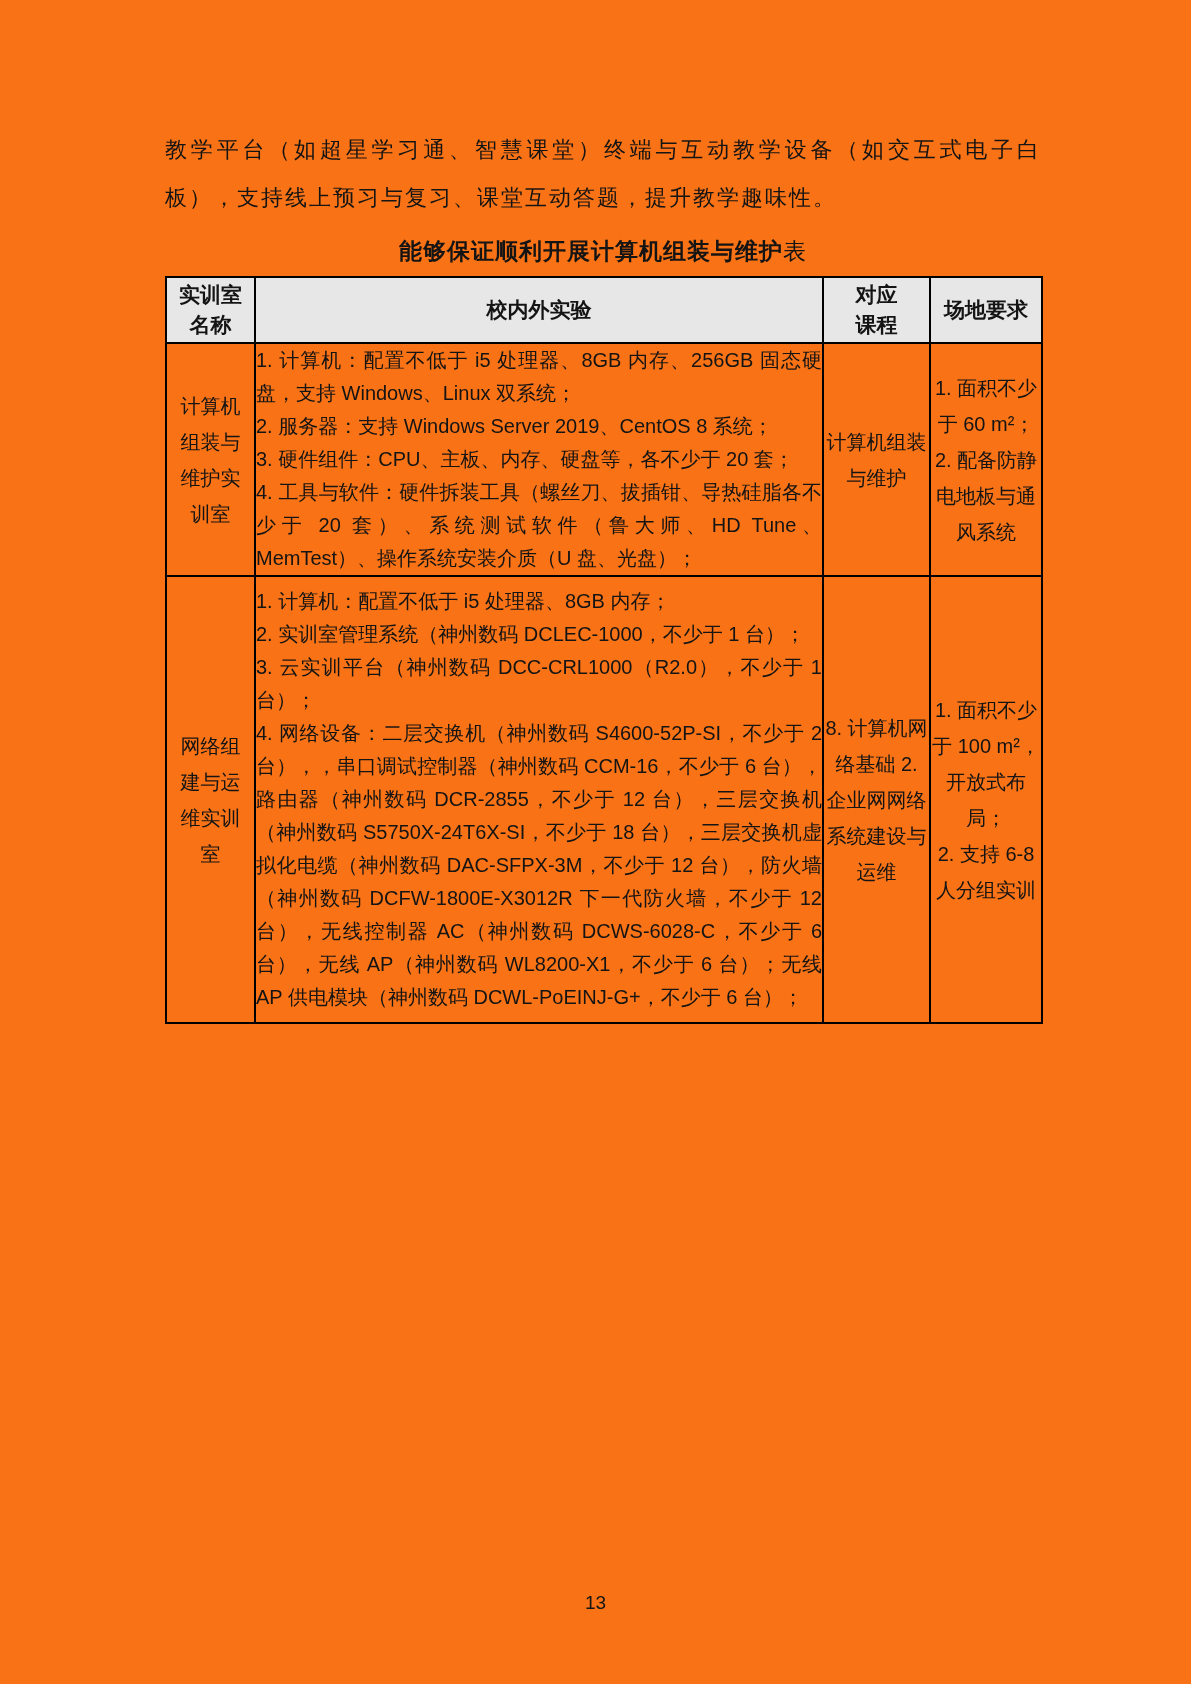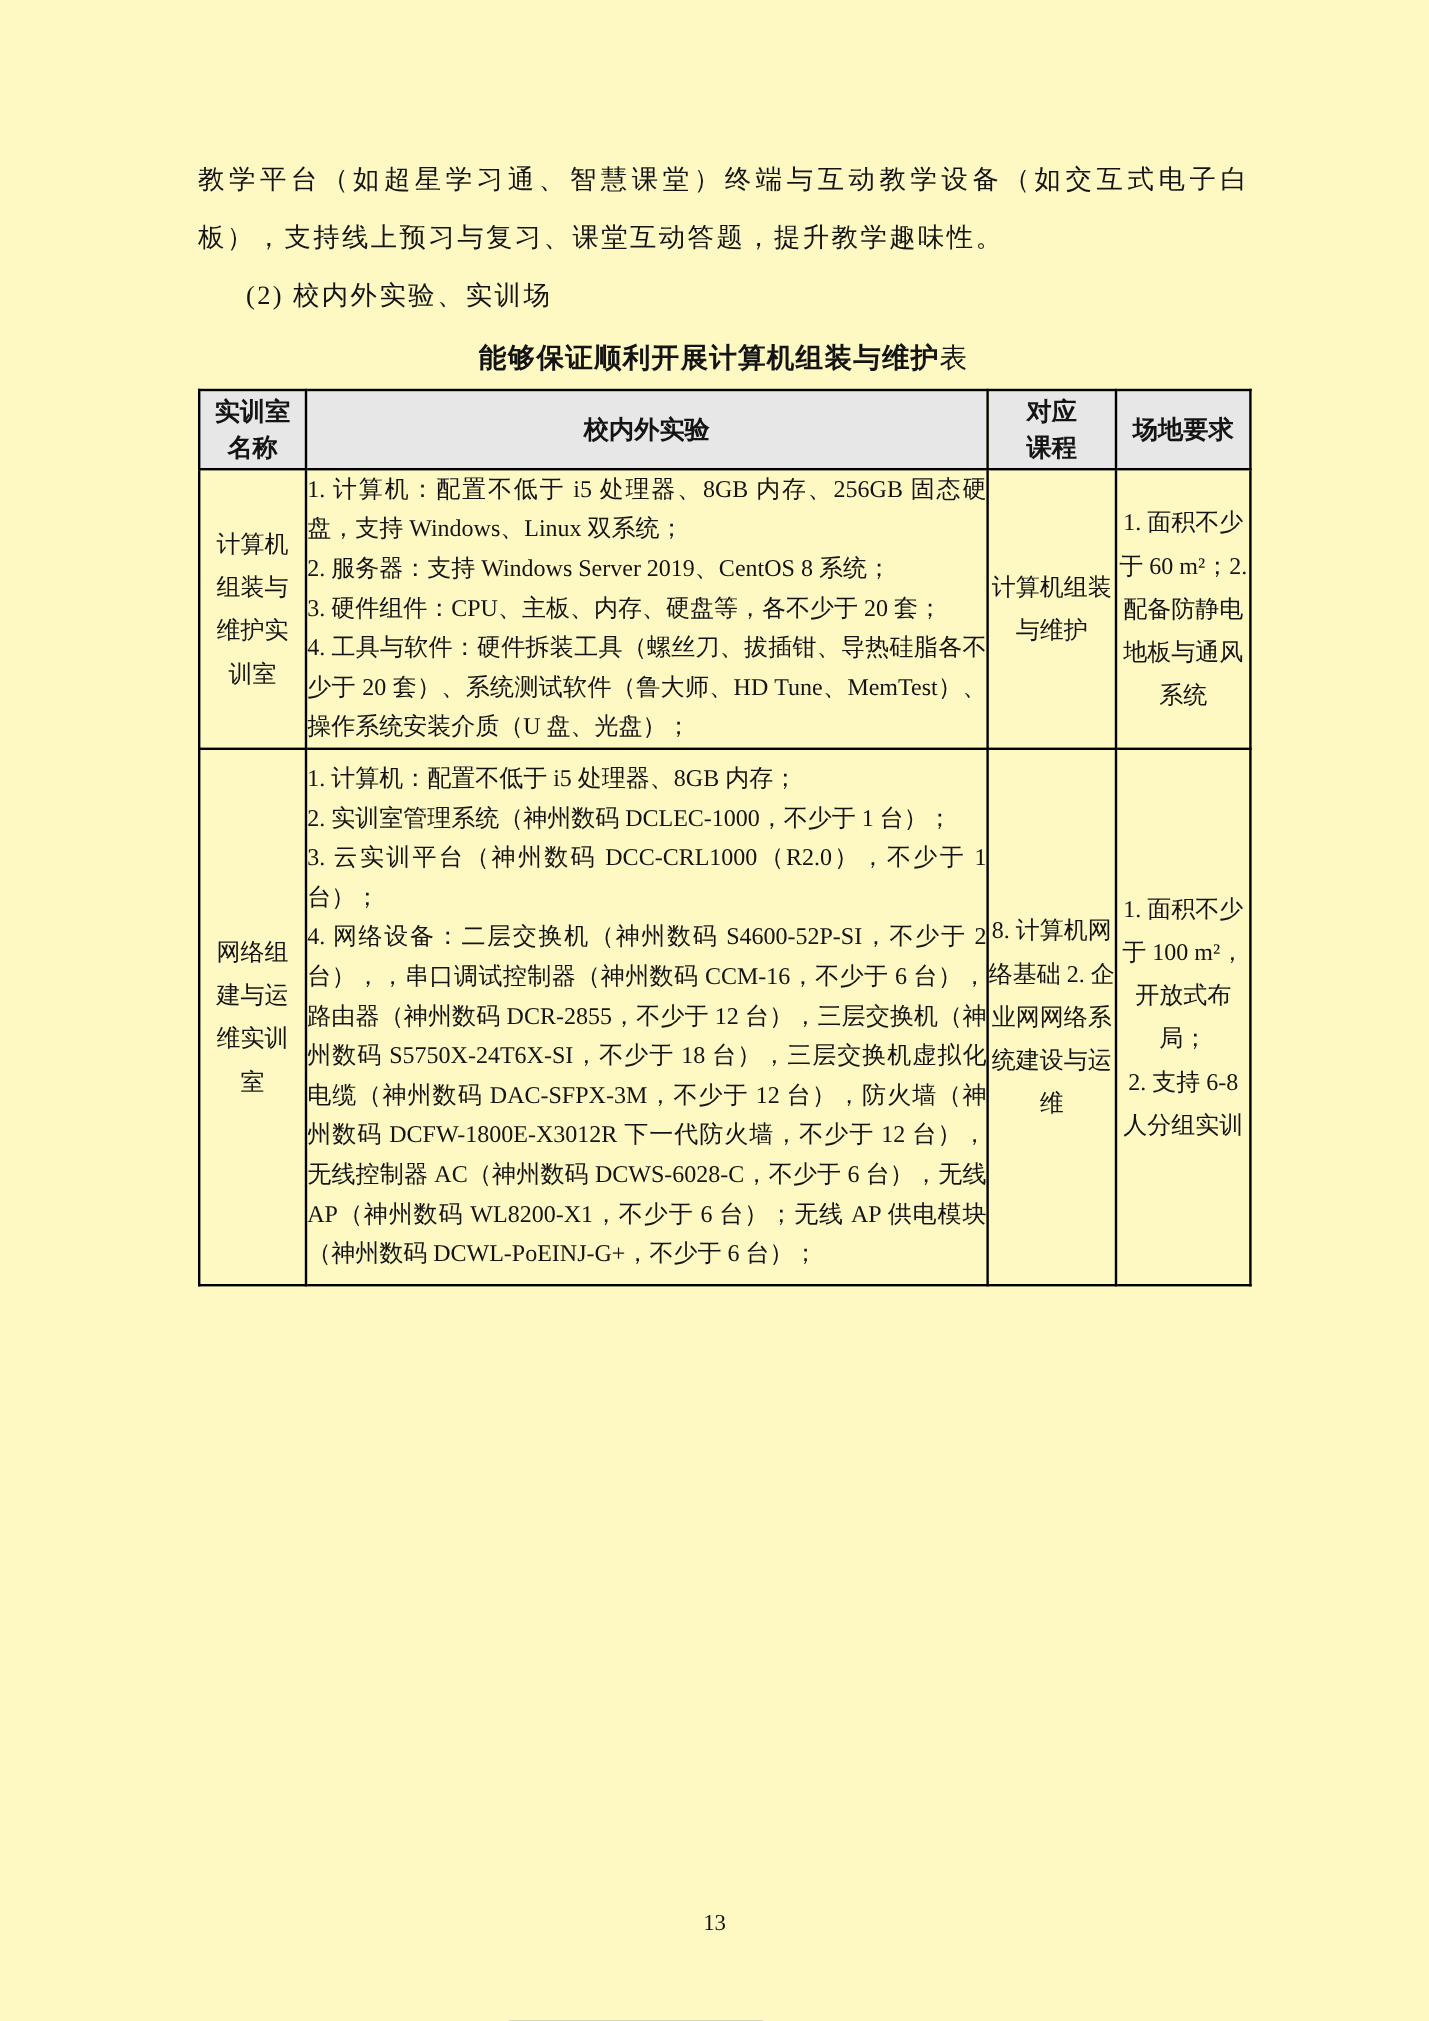--- a/index.html
+++ b/index.html
@@ -5,22 +5,22 @@
   html, body {
     margin: 0;
     padding: 0;
     background: #9e9e9e;
   }
   .page {
     position: relative;
     width: 1191px;
     height: 1684px;
     margin: 0 auto;
-    background: #fef9c3;
-    font-family: Liberation Serif, serif;
+    background: #f97316;
+    font-family: Liberation Sans, sans-serif;
     color: #141414;
     overflow: hidden;
   }
   .content {
     position: absolute;
     left: 165px;
     top: 126px;
     width: 876px;
   }
   .body-para {
@@ -100,21 +100,20 @@
     margin-top: 36px;
   }
 </style>
 </head>
 <body>
 
 <div class="page">
   <div class="content">
 
     <p class="body-para">教学平台（如超星学习通、智慧课堂）终端与互动教学设备（如交互式电子白板），支持线上预习与复习、课堂互动答题，提升教学趣味性。</p>
-    <p class="body-para indent-small">(2) 校内外实验、实训场</p>
 
     <div class="table-title">
       <span class="t-bold">能够保证顺利开展计算机组装与维护</span><span class="t-normal">表</span>
     </div>
 
     <table class="cfg">
       <colgroup>
         <col class="c-room">
           <col class="c-equip">
           <col class="c-course">

